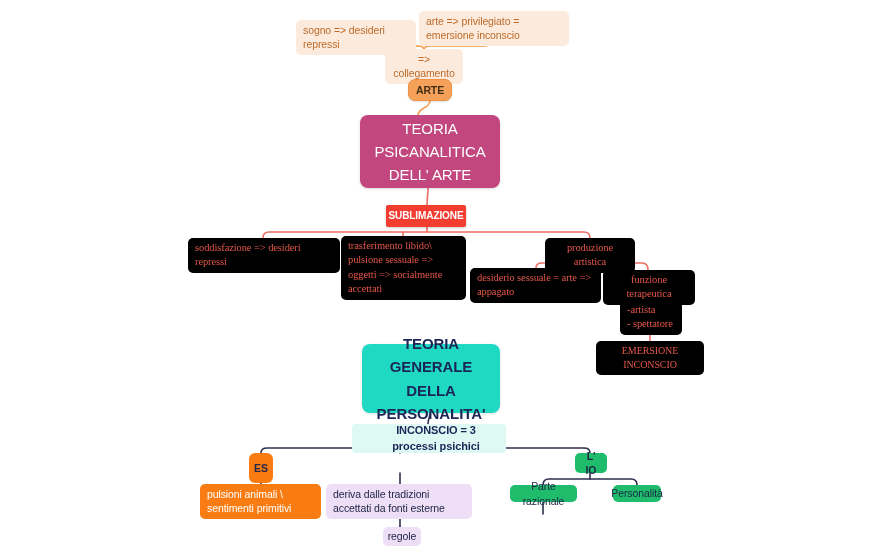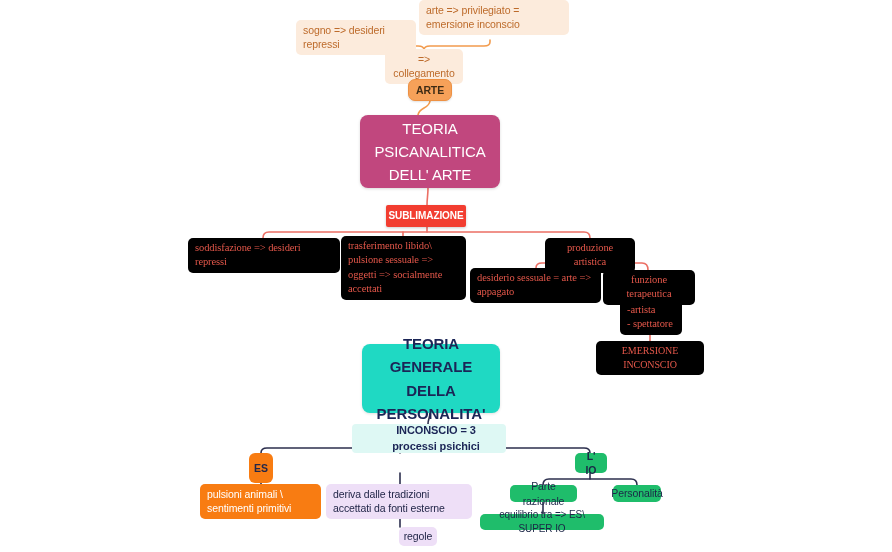--- a/index.html
+++ b/index.html
@@ -24,40 +24,40 @@
   .teal{background:#1fd9c3;color:#1b2556;font-weight:bold;border-radius:8px;font-size:15px;line-height:1.55;box-shadow:0 1px 3px rgba(0,0,0,.12);}
   .cyan{background:#def8f4;color:#1b2556;font-weight:bold;font-size:11px;border-radius:4px;}
   .orange2{background:#f87c12;color:#ffffff;}
   .orange2.tag{color:#232749;font-weight:bold;border-radius:6px;}
   .lavender{background:#eedff7;color:#232749;}
   .lavender.tag{font-weight:bold;}
   .green{background:#1fbd6b;color:#1b2646;}
   .green.tag{font-weight:bold;}
   
   .n-sogno{left:296px;top:20px;width:120px;min-height:20px;}
-  .n-arte-priv{left:419px;top:0;width:150px;min-height:32px;}
+  .n-arte-priv{left:419px;top:11px;width:150px;min-height:32px;}
   .n-collegamento{left:385px;top:49px;width:78px;min-height:19px;}
   .n-arte{left:408px;top:79px;width:44px;height:22px;}
   .n-teoria-psi{left:360px;top:115px;width:140px;height:73px;}
   .n-sublimazione{left:386px;top:205px;width:80px;height:22px;}
   .n-soddisfazione{left:188px;top:238px;width:152px;min-height:20px;}
   .n-trasferimento{left:341px;top:236px;width:125px;min-height:47px;}
   .n-produzione{left:545px;top:238px;width:90px;min-height:20px;}
   .n-desiderio{left:470px;top:268px;width:131px;min-height:31px;}
   .n-funzione{left:603px;top:270px;width:92px;min-height:20px;}
   .n-artista{left:620px;top:300px;width:62px;min-height:32px;}
   .n-emersione{left:596px;top:341px;width:108px;min-height:18px;font-size:10px;}
   .n-teoria-gen{left:362px;top:344px;width:138px;height:69px;}
   .n-inconscio{left:352px;top:424px;width:154px;height:29px;padding-left:21px;}
   .n-es{left:249px;top:453px;width:24px;height:30px;}
   .n-superio{left:375px;top:453px;width:55px;height:20px;margin-top:40px;}
   .n-lio{left:575px;top:453px;width:32px;height:20px;}
   .n-pulsioni{left:200px;top:484px;width:121px;min-height:30px;}
   .n-deriva{left:326px;top:484px;width:146px;min-height:30px;}
-  .n-regole{left:383px;top:527px;width:38px;height:19px;margin-left:16px;}
+  .n-regole{left:383px;top:527px;width:38px;height:19px;}
   .n-parte{left:510px;top:485px;width:67px;height:17px;font-size:10.5px;}
   .n-personalita{left:613px;top:485px;width:48px;height:17px;font-size:10.5px;}
   .n-equilibrio{left:480px;top:514px;width:124px;height:16px;font-size:10px;padding:1px 6px;}
 </style>
 </head>
 <body>
 
 <div class="canvas">
 
   <svg class="edges" width="892" height="552">
@@ -117,15 +117,14 @@
 PERSONALITA'</div>
   <div class="node cyan center n-inconscio">INCONSCIO = 3 processi psichici</div>
   <div class="node orange2 tag center n-es">ES</div>
   <div class="node lavender tag center n-superio">SUPER IO</div>
   <div class="node green tag center n-lio">L' IO</div>
   <div class="node orange2 n-pulsioni">pulsioni animali \ sentimenti primitivi</div>
   <div class="node lavender n-deriva">deriva dalle tradizioni accettati da fonti esterne</div>
   <div class="node lavender center n-regole">regole</div>
   <div class="node green center n-parte">Parte razionale</div>
   <div class="node green center n-personalita">Personalità</div>
-  <div class="node green center n-equilibrio">equilibrio tra =&gt; ES\ SUPER IO</div>
 
 </div>
 
 </body></html>

